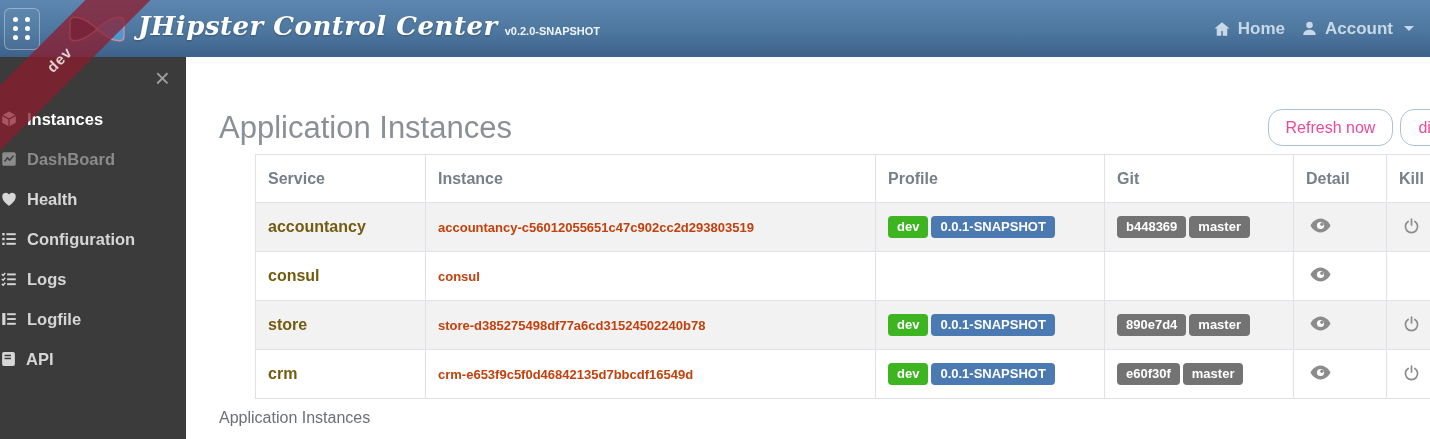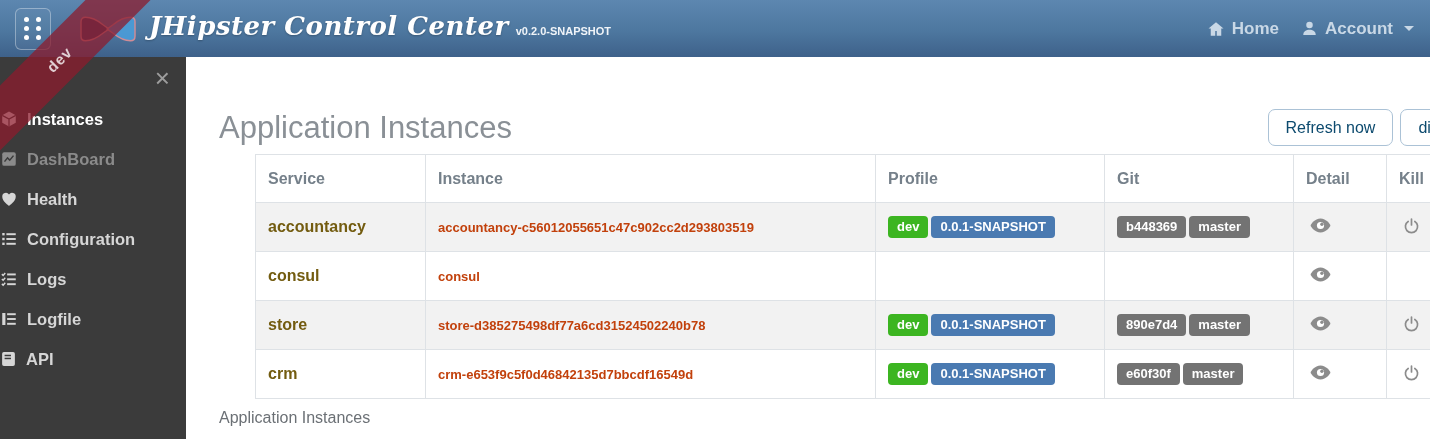--- a/index.html
+++ b/index.html
@@ -3,37 +3,37 @@
 <meta charset="utf-8">
 <style>
   * { box-sizing: border-box; margin: 0; padding: 0; }
   html,body { font-family: "Liberation Sans", sans-serif; background:#fff; }
   .app { position:relative; width:1430px; height:439px; overflow:hidden; background:#fff; }
 
   
   .navbar {
     position:absolute; top:0; left:0; width:1430px; height:57px; z-index:10;
     background:linear-gradient(180deg,#5d87b0 0%,#4d779f 55%,#3e618a 100%);
-    display:flex; align-items:center; padding:0 16px 0 15px;
+    display:flex; align-items:center; padding:0 16px 0 4px;
   }
   .menu-toggle {
     width:36px; height:42px; border:1px solid rgba(255,255,255,0.35); border-radius:6px;
     background:rgba(255,255,255,0.04); display:flex; align-items:center; justify-content:center;
     cursor:pointer; flex:0 0 auto;
   }
   .dots { display:grid; grid-template-columns:repeat(2,6px); grid-gap:4px 6px; }
   .dots i { display:block; width:5px; height:5px; border-radius:50%; background:#fff; }
   .brand { display:flex; align-items:baseline; margin-left:28px; cursor:pointer; }
   .brand svg { align-self:center; margin-right:12px; }
   .brand-title {
     color:#fff; font-family:"DejaVu Serif", serif; font-style:italic; font-weight:bold;
     font-size:26px; letter-spacing:0.5px; text-shadow:0 1px 2px rgba(0,0,0,0.25);
   }
   .brand-version { color:#f0f4f8; font-size:11px; font-weight:bold; margin-left:7px; }
-  .nav-right { margin-left:auto; display:flex; align-items:center; gap:22px; }
+  .nav-right { margin-left:auto; display:flex; align-items:center; gap:16px; }
   .nav-link {
     display:flex; align-items:center; gap:7px; color:#c9d8e6; font-size:17px; font-weight:bold;
     text-decoration:none; cursor:pointer;
   }
   .nav-link svg { flex:0 0 auto; }
   .caret { display:inline-block; width:0; height:0; border-left:5px solid transparent;
     border-right:5px solid transparent; border-top:5px solid currentColor; margin-left:4px; }
 
   
   .ribbon-wrap { position:absolute; top:0; left:0; width:210px; height:210px; overflow:hidden;
@@ -59,21 +59,21 @@
   .side-item.active { color:#ffffff; }
   .side-item.disabled { color:#8b8b8b; }
 
   
   .main { position:absolute; top:57px; left:186px; width:1344px; height:382px;
     background:#fff; padding:0 11px 0 33px; }
   .page-head { margin-top:52px; display:flex; align-items:center; justify-content:space-between; }
   .page-title { font-size:31px; line-height:1.2; font-weight:400; color:#8a9096; }
   .head-actions { display:flex; gap:7px; }
   .btn-outline {
-    background:#fff; border:1px solid #abc2d6; border-radius:7px; color:#0c4a6e;
+    background:#fff; border:1px solid #abc2d6; border-radius:14px; color:#ec4899;
     font-size:16px; font-family:"Liberation Sans",sans-serif; padding:0 17px; height:37px;
     cursor:pointer; display:flex; align-items:center; gap:9px;
   }
 
   
   table.instances { border-collapse:collapse; table-layout:fixed; width:1200px; margin-top:8px;margin-left:36px; }
   .instances th, .instances td { border:1px solid #dee2e6; padding:0 12px; vertical-align:middle; }
   .instances th { height:48px; text-align:left; color:#75808a; font-size:16px; }
   .instances td { height:49px; }
   .instances tbody tr:nth-child(odd) { background:#f2f2f2; }

